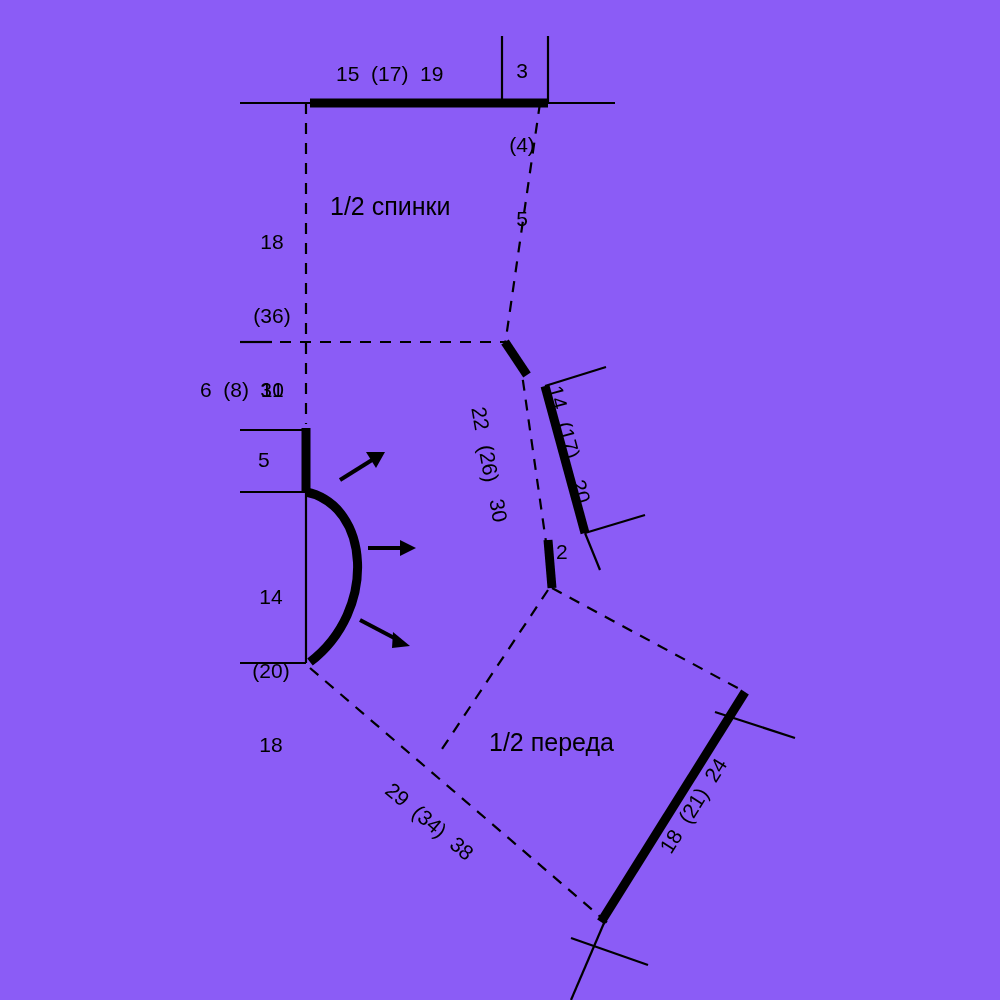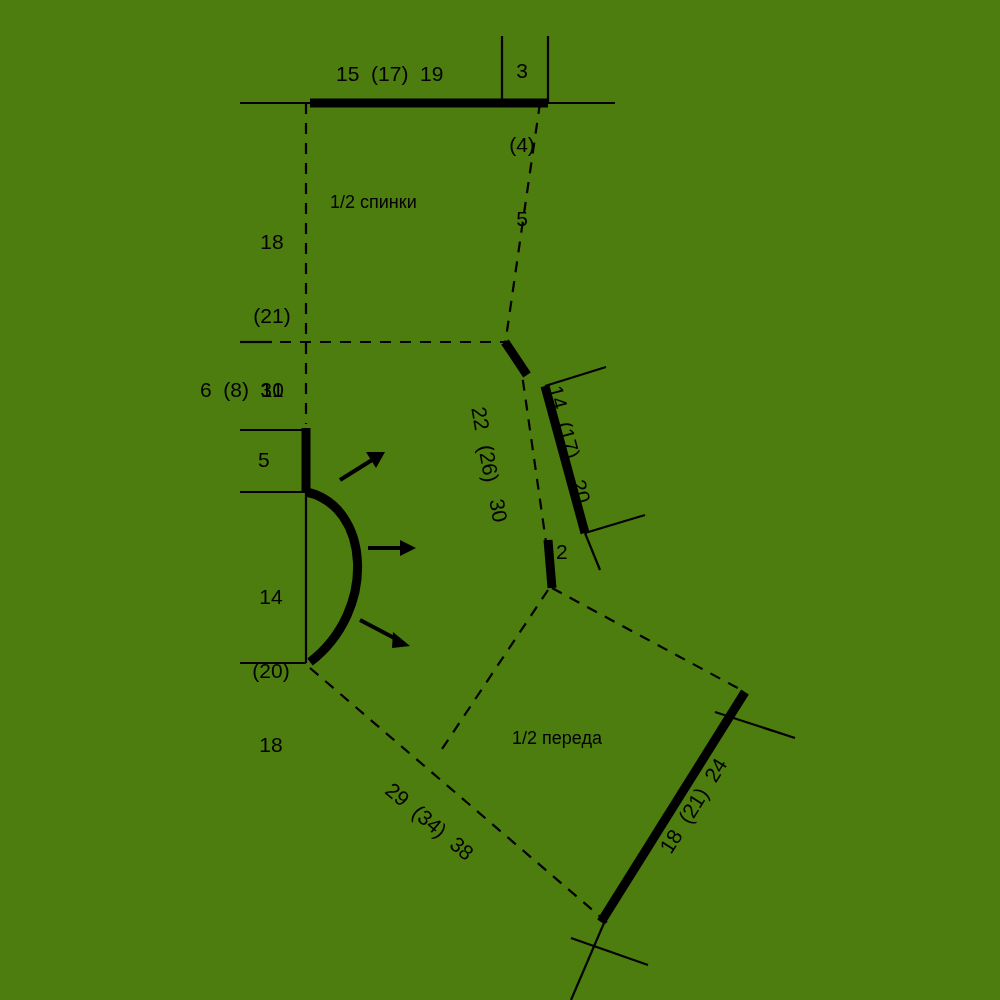--- a/index.html
+++ b/index.html
@@ -4,21 +4,21 @@
 <style>
   html, body {
     margin: 0;
     padding: 0;
     background: #ffffff;
   }
   #stage {
     position: relative;
     width: 1000px;
     height: 1000px;
-    background: #4d7c0f;
+    background: #8b5cf6;
     font-family: "Liberation Sans", sans-serif;
     color: #000000;
     overflow: hidden;
   }
   #diagram-svg {
     position: absolute;
     left: 0;
     top: 0;
     width: 1000px;
     height: 1000px;
@@ -27,21 +27,21 @@
     position: absolute;
     font-family: "Liberation Sans", sans-serif;
     color: #000000;
     white-space: pre;
     line-height: 1.18;
   }
   .lbl-num {
     font-size: 21px;
   }
   .lbl-name {
-    font-size: 18px;
+    font-size: 25px;
     text-align: right;
   }
   .lbl-stack {
     text-align: center;
   }
 </style>
 </head>
 <body>
 
 <div id="stage">
@@ -123,21 +123,21 @@
   <div class="lbl lbl-num" style="left:336px; top:62px;">15  (17)  19</div>
 
   <div class="lbl lbl-num lbl-stack" style="left:505px; top:9px; width:34px;">
     <div>3</div>
     <div>(4)</div>
     <div>5</div>
   </div>
 
   <div class="lbl lbl-num lbl-stack" style="left:250px; top:180px; width:44px;">
     <div>18</div>
-    <div>(21)</div>
+    <div>(36)</div>
     <div>31</div>
   </div>
 
   <div class="lbl lbl-name" style="left:330px; top:192px;">1/2 спинки</div>
 
   <div class="lbl lbl-num" style="left:200px; top:378px;">6  (8)  10</div>
 
   <div class="lbl lbl-num" style="left:258px; top:448px;">5</div>
 
   <div class="lbl lbl-num lbl-stack" style="left:248px; top:535px; width:46px;">
@@ -149,19 +149,19 @@
   <div class="lbl lbl-num" style="left:490px; top:405px; transform:rotate(80deg); transform-origin:left top;">22</div>
   <div class="lbl lbl-num" style="left:497px; top:443px; transform:rotate(80deg); transform-origin:left top;">(26)</div>
   <div class="lbl lbl-num" style="left:508px; top:497px; transform:rotate(80deg); transform-origin:left top;">30</div>
 
   <div class="lbl lbl-num" style="left:566px; top:383px; transform:rotate(75deg); transform-origin:left top;">14</div>
   <div class="lbl lbl-num" style="left:575px; top:419px; transform:rotate(75deg); transform-origin:left top;">(17)</div>
   <div class="lbl lbl-num" style="left:589px; top:477px; transform:rotate(75deg); transform-origin:left top;">20</div>
 
   <div class="lbl lbl-num" style="left:556px; top:540px;">2</div>
 
-  <div class="lbl lbl-name" style="left:512px; top:728px;">1/2 переда</div>
+  <div class="lbl lbl-name" style="left:489px; top:728px;">1/2 переда</div>
 
   <div class="lbl lbl-num" style="left:396px; top:778px; transform:rotate(40deg); transform-origin:left top;">29  (34)  38</div>
 
   <div class="lbl lbl-num" style="left:655px; top:845px; transform:rotate(-58deg); transform-origin:left top;">18  (21)  24</div>
 
 </div>
 
 </body></html>

